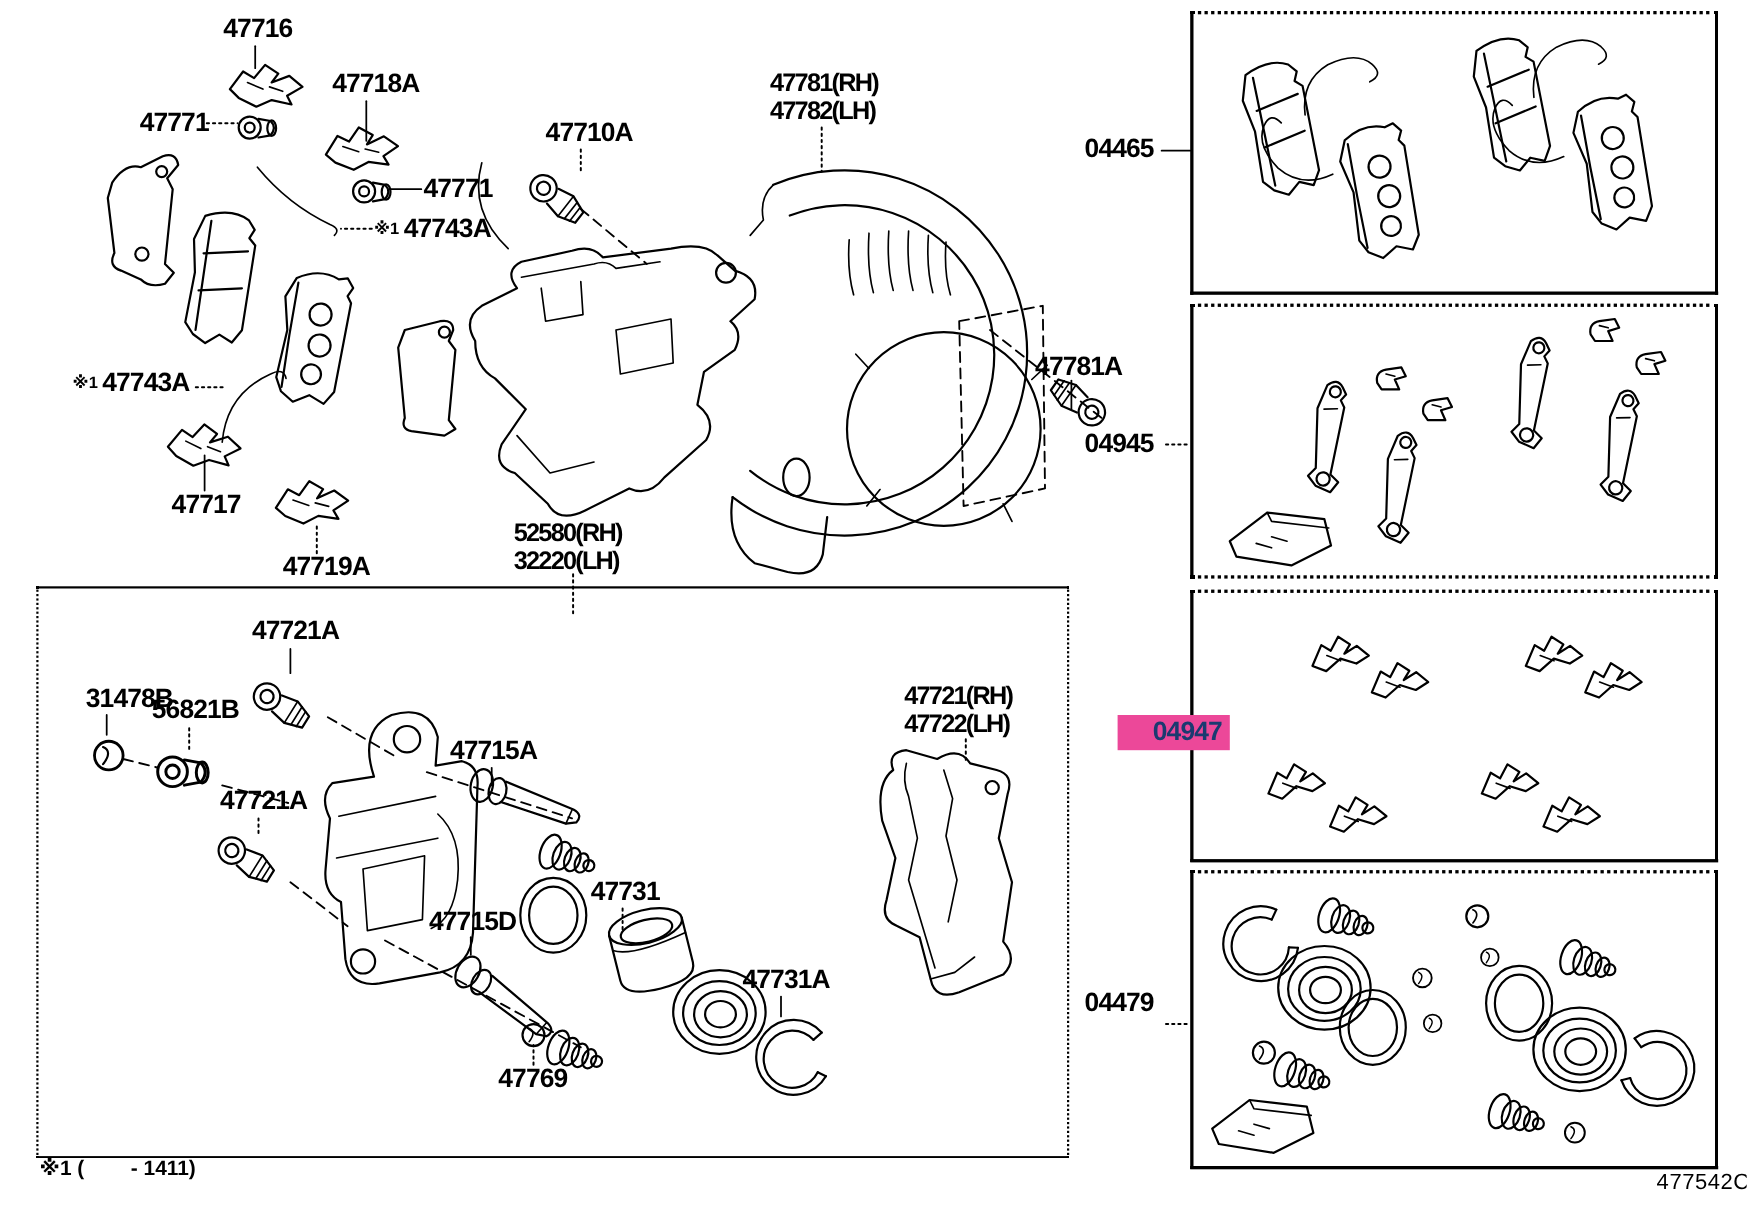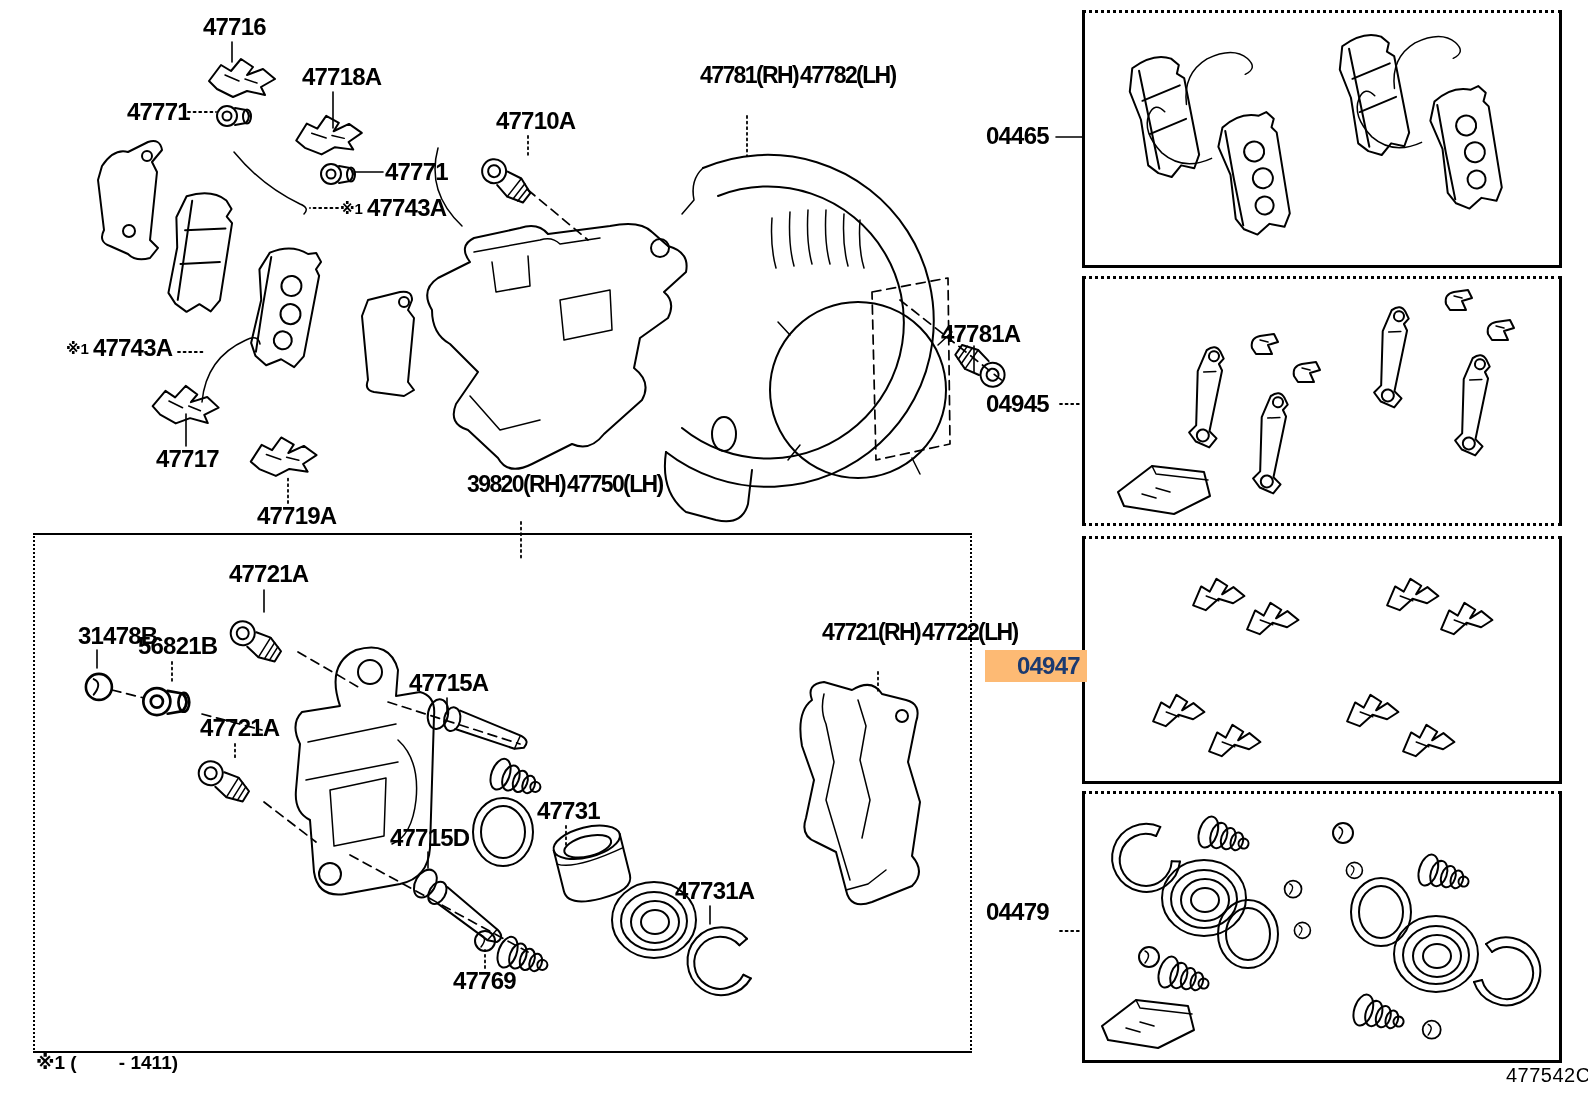--- a/index.html
+++ b/index.html
@@ -13,21 +13,21 @@
   .thin{stroke-width:1.5;}
   .kit-box{position:absolute;left:1082px;width:474px;background:#fff;z-index:0;
            border:3px solid #000;border-top-style:dotted;}
   .bb-dot{border-bottom-style:dotted;}
   .main-box{position:absolute;left:33px;top:533px;width:935px;height:516px;z-index:0;
             border-top:2.5px solid #000;border-bottom:2.5px solid #000;
             border-left:2px dotted #000;border-right:2px dotted #000;}
   .label{position:absolute;z-index:2;font-weight:bold;font-size:24px;letter-spacing:-0.8px;
          color:#000;white-space:nowrap;line-height:1;}
   .label .pre{font-size:15px;vertical-align:2px;letter-spacing:0;margin-right:4px;}
-  .two{display:flex;flex-direction:row;gap:2px;font-size:23px;letter-spacing:-1.6px;}
+  .two{display:flex;flex-direction:column;gap:2px;font-size:23px;letter-spacing:-1.6px;}
   .hl{padding:4px 7px;}
   .footnote{position:absolute;z-index:2;font-weight:bold;font-size:19px;white-space:pre;color:#000;text-align:right;}
   .drawcode{position:absolute;z-index:2;font-weight:normal;font-size:20px;letter-spacing:0.5px;color:#000;}
 </style>
 </head>
 <body>
 
 <div class="stage">
 
   <div class="kit-box" style="top:10px;height:252px;"></div>
@@ -299,37 +299,37 @@
   <div class="label" style="left:66px;top:336px"><span class="pre">※1</span><span>47743A</span></div>
   <div class="label" style="left:156px;top:447px"><span>47717</span></div>
   <div class="label" style="left:257px;top:504px"><span>47719A</span></div>
   <div class="label" style="left:496px;top:109px"><span>47710A</span></div>
   <div class="label two" style="left:700px;top:64px">
     <span>47781(RH)</span>
       <span>47782(LH)</span>
   </div>
   <div class="label" style="left:941px;top:322px"><span>47781A</span></div>
   <div class="label two" style="left:467px;top:473px">
-    <span>39820(RH)</span>
-      <span>47750(LH)</span>
+    <span>52580(RH)</span>
+      <span>32220(LH)</span>
   </div>
   <div class="label" style="left:229px;top:562px"><span>47721A</span></div>
   <div class="label" style="left:78px;top:624px"><span>31478B</span></div>
   <div class="label" style="left:138px;top:634px"><span>56821B</span></div>
   <div class="label" style="left:409px;top:671px"><span>47715A</span></div>
   <div class="label" style="left:200px;top:716px"><span>47721A</span></div>
   <div class="label" style="left:390px;top:826px"><span>47715D</span></div>
   <div class="label" style="left:537px;top:799px"><span>47731</span></div>
   <div class="label" style="left:675px;top:879px"><span>47731A</span></div>
   <div class="label" style="left:453px;top:969px"><span>47769</span></div>
   <div class="label two" style="left:822px;top:621px">
     <span>47721(RH)</span>
       <span>47722(LH)</span>
   </div>
 
   <div class="label" style="left:986px;top:124px"><span>04465</span></div>
   <div class="label" style="left:986px;top:392px"><span>04945</span></div>
-  <div class="label hl" style="left: 985px; top: 650px; background: #fdba74; color: rgb(27, 58, 112); padding-left: 32px;"><span>04947</span></div>
+  <div class="label hl" style="left: 1016px; top: 650px; background: #ec4899; color: rgb(27, 58, 112); padding-left: 32px;"><span>04947</span></div>
   <div class="label" style="left:986px;top:900px"><span>04479</span></div>
 
   <div class="footnote" style="left:36px;top:1051px">※1 (        - 1411)</div>
   <div class="drawcode" style="left:1506px;top:1064px">477542C</div>
 </div>
 
 </body></html>

